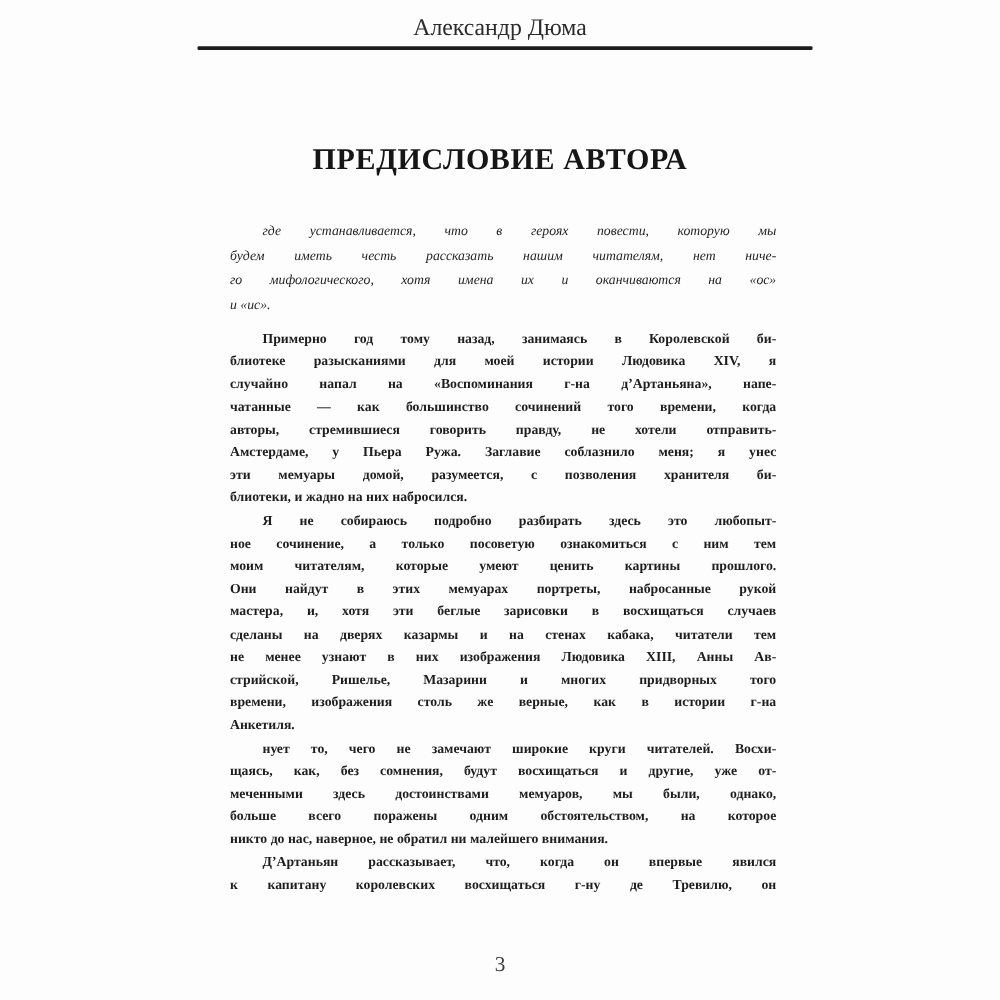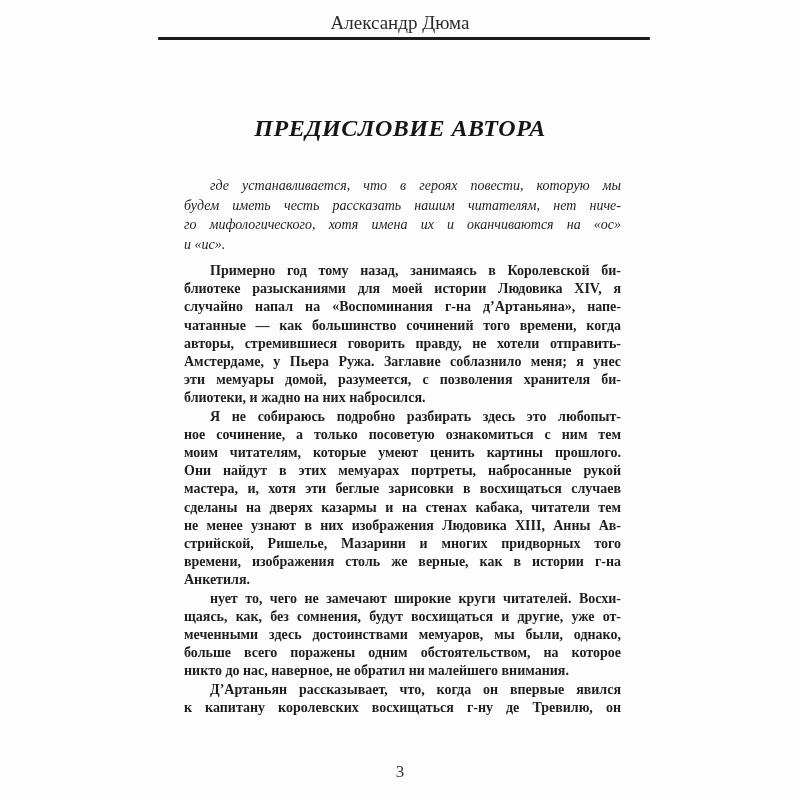--- a/index.html
+++ b/index.html
@@ -29,27 +29,26 @@
   }
   .chapter-title {
     position: absolute;
     top: 99px; left: 0;
     width: 100%;
     text-align: center;
     font-size: 24px;
     font-weight: bold;
     letter-spacing: 0.5px;
     color: #161616;
-    font-style: italic;
   }
   .text-col {
     position: absolute;
     left: 184px; top: 176px;
     width: 437px;
-    font-size: 14px;
+    font-size: 11px;
   }
   .epigraph {
     font-style: italic;
     line-height: 19.5px;
     margin: 0 0 8px 0;
   }
   .para { margin: 0; line-height: 18.2px; font-weight: bold; }
   .line {
     display: block;
     white-space: nowrap;

